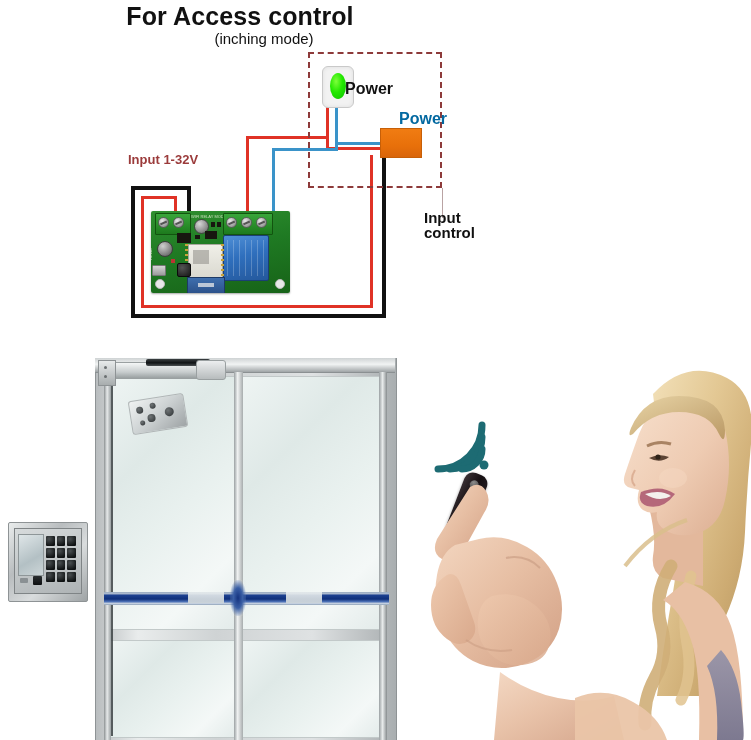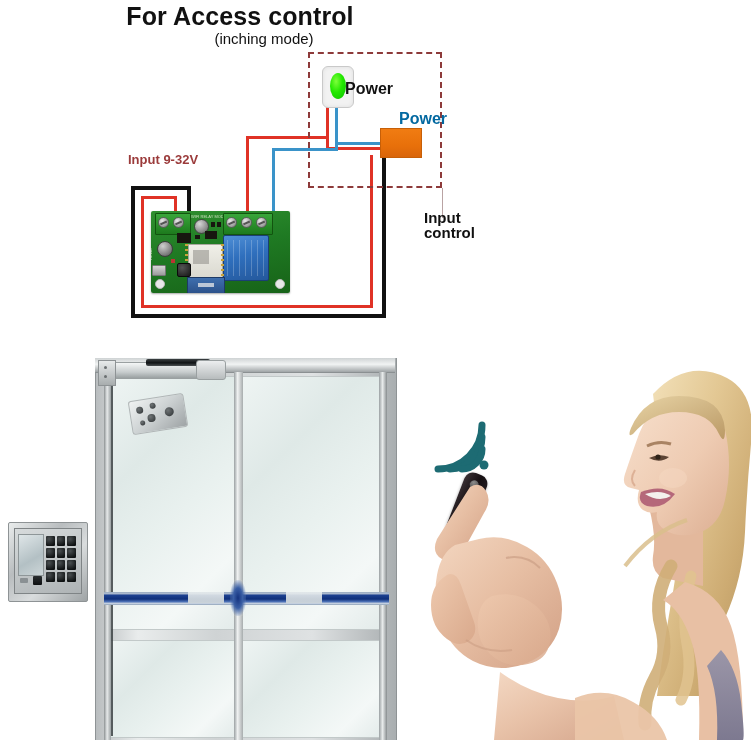--- a/index.html
+++ b/index.html
@@ -219,21 +219,21 @@
     </div>
     <div id="btn-label">Power</div>
 
     <div id="pwr-label">Power</div>
     <div id="pwr-body"></div>
 
     <div id="ac-leader"></div>
     <div id="ac-label">Input
 control</div>
 
-    <div id="in-label">Input 9-32V</div>
+    <div id="in-label">Input 1-32V</div>
 
     <div id="pcb">
 
       <div class="silk" style="left:40px;top:3px;">WIFI RELAY MODULE</div>
       <div class="silk" style="left:-7px;top:40px;transform:rotate(-90deg);">RELAY</div>
 
       <div class="pcb-hole" style="left:4px;top:68px;"></div>
       <div class="pcb-hole" style="left:124px;top:68px;"></div>
       <div class="pcb-hole" style="left:4px;top:4px;"></div>
 

